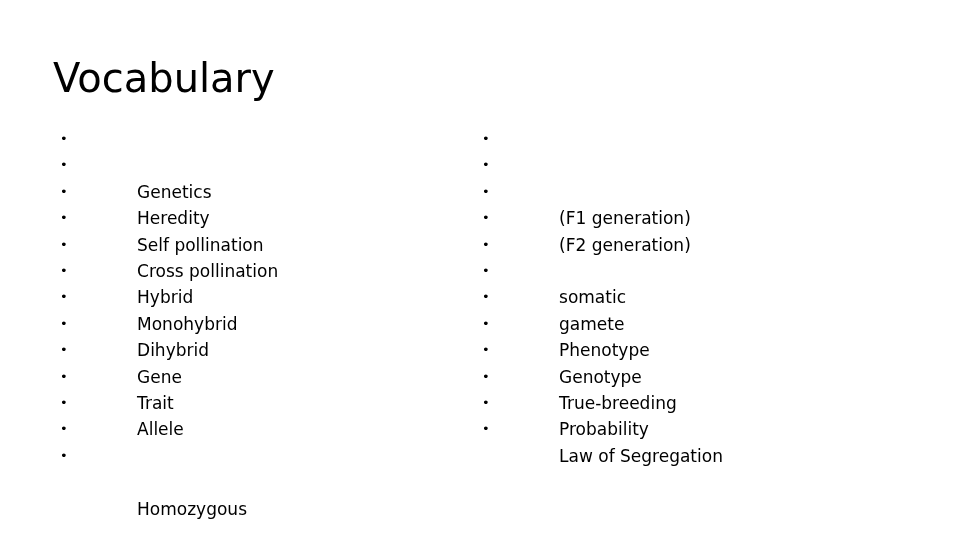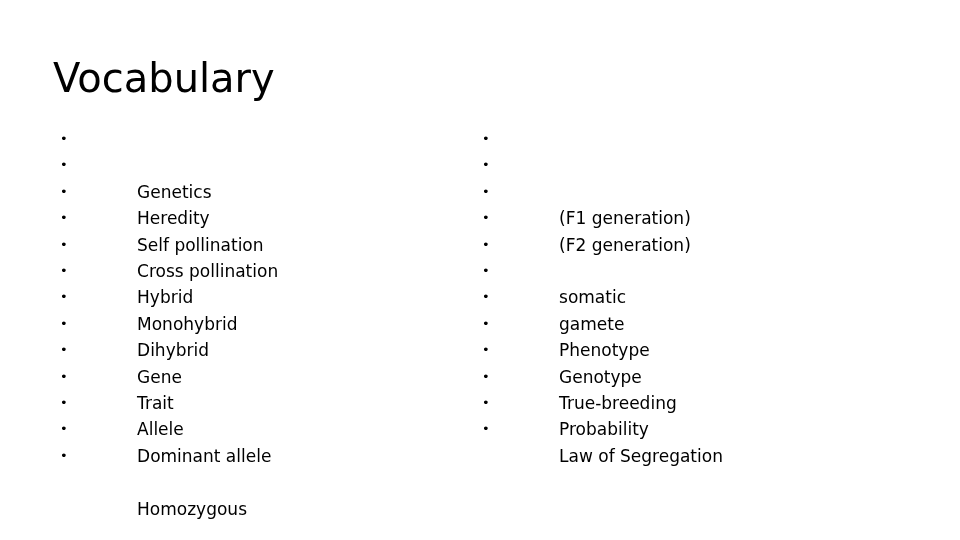--- a/index.html
+++ b/index.html
@@ -124,21 +124,20 @@
         <li class="bullet-item">
           <span class="bullet-marker">•</span>
           <span class="bullet-text">Trait</span>
         </li>
         <li class="bullet-item">
           <span class="bullet-marker">•</span>
           <span class="bullet-text">Allele</span>
         </li>
         <li class="bullet-item">
           <span class="bullet-marker">•</span>
-          <span class="bullet-text">Dominant allele</span>
         </li>
         <li class="bullet-item">
           <span class="bullet-marker">•</span>
         </li>
         <li class="bullet-item">
           <span class="bullet-marker">•</span>
           <span class="bullet-text">Homozygous</span>
         </li>
       </ul>
     </div>

